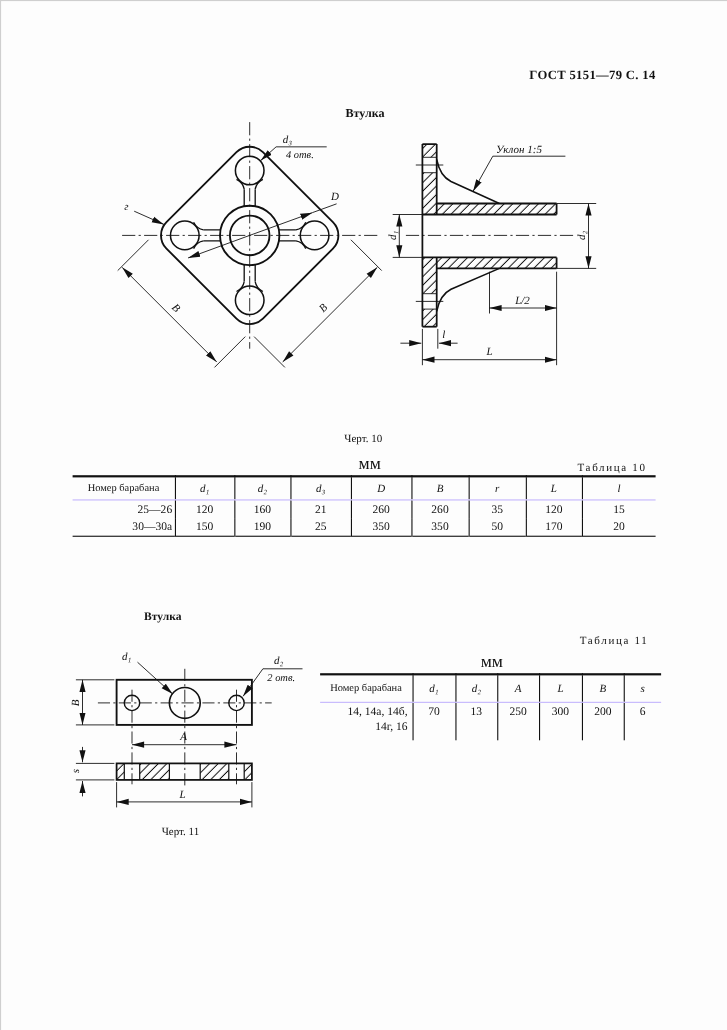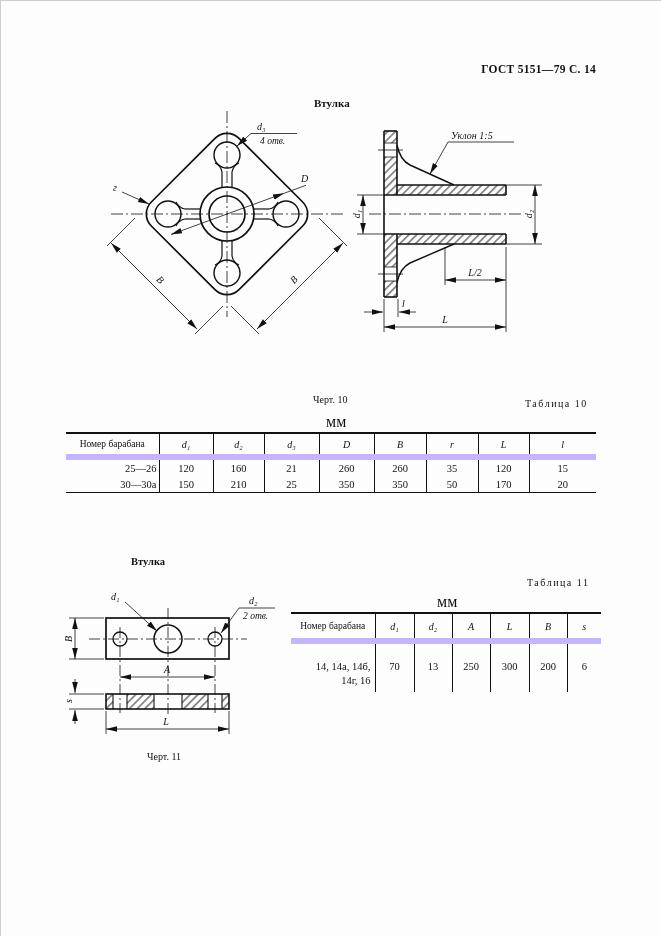--- a/index.html
+++ b/index.html
@@ -14,27 +14,27 @@
   .caption{font-size:10px;}
   .tbl-label{font-size:10px; letter-spacing:1.5px;}
   .units{font-size:16px;}
   table.gtable{
     border-collapse:collapse; table-layout:fixed;
     border-top:2px solid #111; font-size:10.5px; color:#111;
   }
   table.gtable.closed{border-bottom:1px solid #111;}
   table.gtable td{padding:0 2px; text-align:center; vertical-align:middle;}
   table.gtable td:not(:first-child){border-left:1px solid #111;}
-  table.gtable tr.thead td{border-bottom:6px solid #c4b5fd; font-size:9.5px; height:20px;}
+  table.gtable tr.thead td{border-bottom:1px solid #c4b5fd; font-size:9.5px; height:20px;}
   table.gtable tr.thead td:not(:first-child){font-style:italic; font-size:10px;}
   table.gtable td.name{text-align:right; padding-left:12px;}
   #t10 tr.data td{height:16px;}
   #t10 tr.data:first-of-type td{padding-top:3px;}
   #t11 tr.thead td{height:24px;}
-  #t11 tr.data td{height:32px; vertical-align:top; padding-top:16px; line-height:1.35;}
+  #t11 tr.data td{height:32px; vertical-align:top; padding-top:2px; line-height:1.35;}
   #t11 td.name{padding-left:8px; padding-right:4px;}
   svg text{font-family:"Liberation Serif","DejaVu Serif",serif; fill:#111;}
   .lbl{font-style:italic; font-size:10px;}
   .lbl-sm{font-style:italic; font-size:9.5px;}
 </style>
 </head>
 <body>
 
 <div id="page">
 
@@ -199,21 +199,21 @@
     <text class="lbl" x="450" y="138">Уклон 1:5</text>
     <text class="lbl" text-anchor="middle" x="355" y="217" transform="rotate(-90 355 213)">d₁</text>
     <text class="lbl" text-anchor="middle" x="527" y="217" transform="rotate(-90 527 213)">d₂</text>
     <text class="lbl" text-anchor="middle" x="474" y="275">L/2</text>
     <text class="lbl" x="401" y="306">l</text>
     <text class="lbl" text-anchor="middle" x="444" y="322">L</text>
   </svg>
 
   <div class="abs caption" style="left:312px; top:369px;margin-top:24px;">Черт. 10</div>
 
-  <div class="abs tbl-label" style="left:524px; top:397px;">Таблица 10</div>
+  <div class="abs tbl-label" style="left:524px; top:419px;">Таблица 10</div>
   <div class="abs units" style="left:325px; top:412px;">мм</div>
 
   <table id="t10" class="gtable closed abs" style="left:65px; top:431px; width:530px;">
     <colgroup>
       <col style="width:93px">
         <col style="width:54px">
         <col style="width:51px">
         <col style="width:55px">
       <col style="width:55px">
         <col style="width:52px">
@@ -240,21 +240,21 @@
       <td>21</td>
       <td>260</td>
       <td>260</td>
       <td>35</td>
       <td>120</td>
       <td>15</td>
     </tr>
     <tr class="data">
       <td class="name">30—30а</td>
       <td>150</td>
-      <td>210</td>
+      <td>190</td>
       <td>25</td>
       <td>350</td>
       <td>350</td>
       <td>50</td>
       <td>170</td>
       <td>20</td>
     </tr>
   </tbody>
     </table>
 

